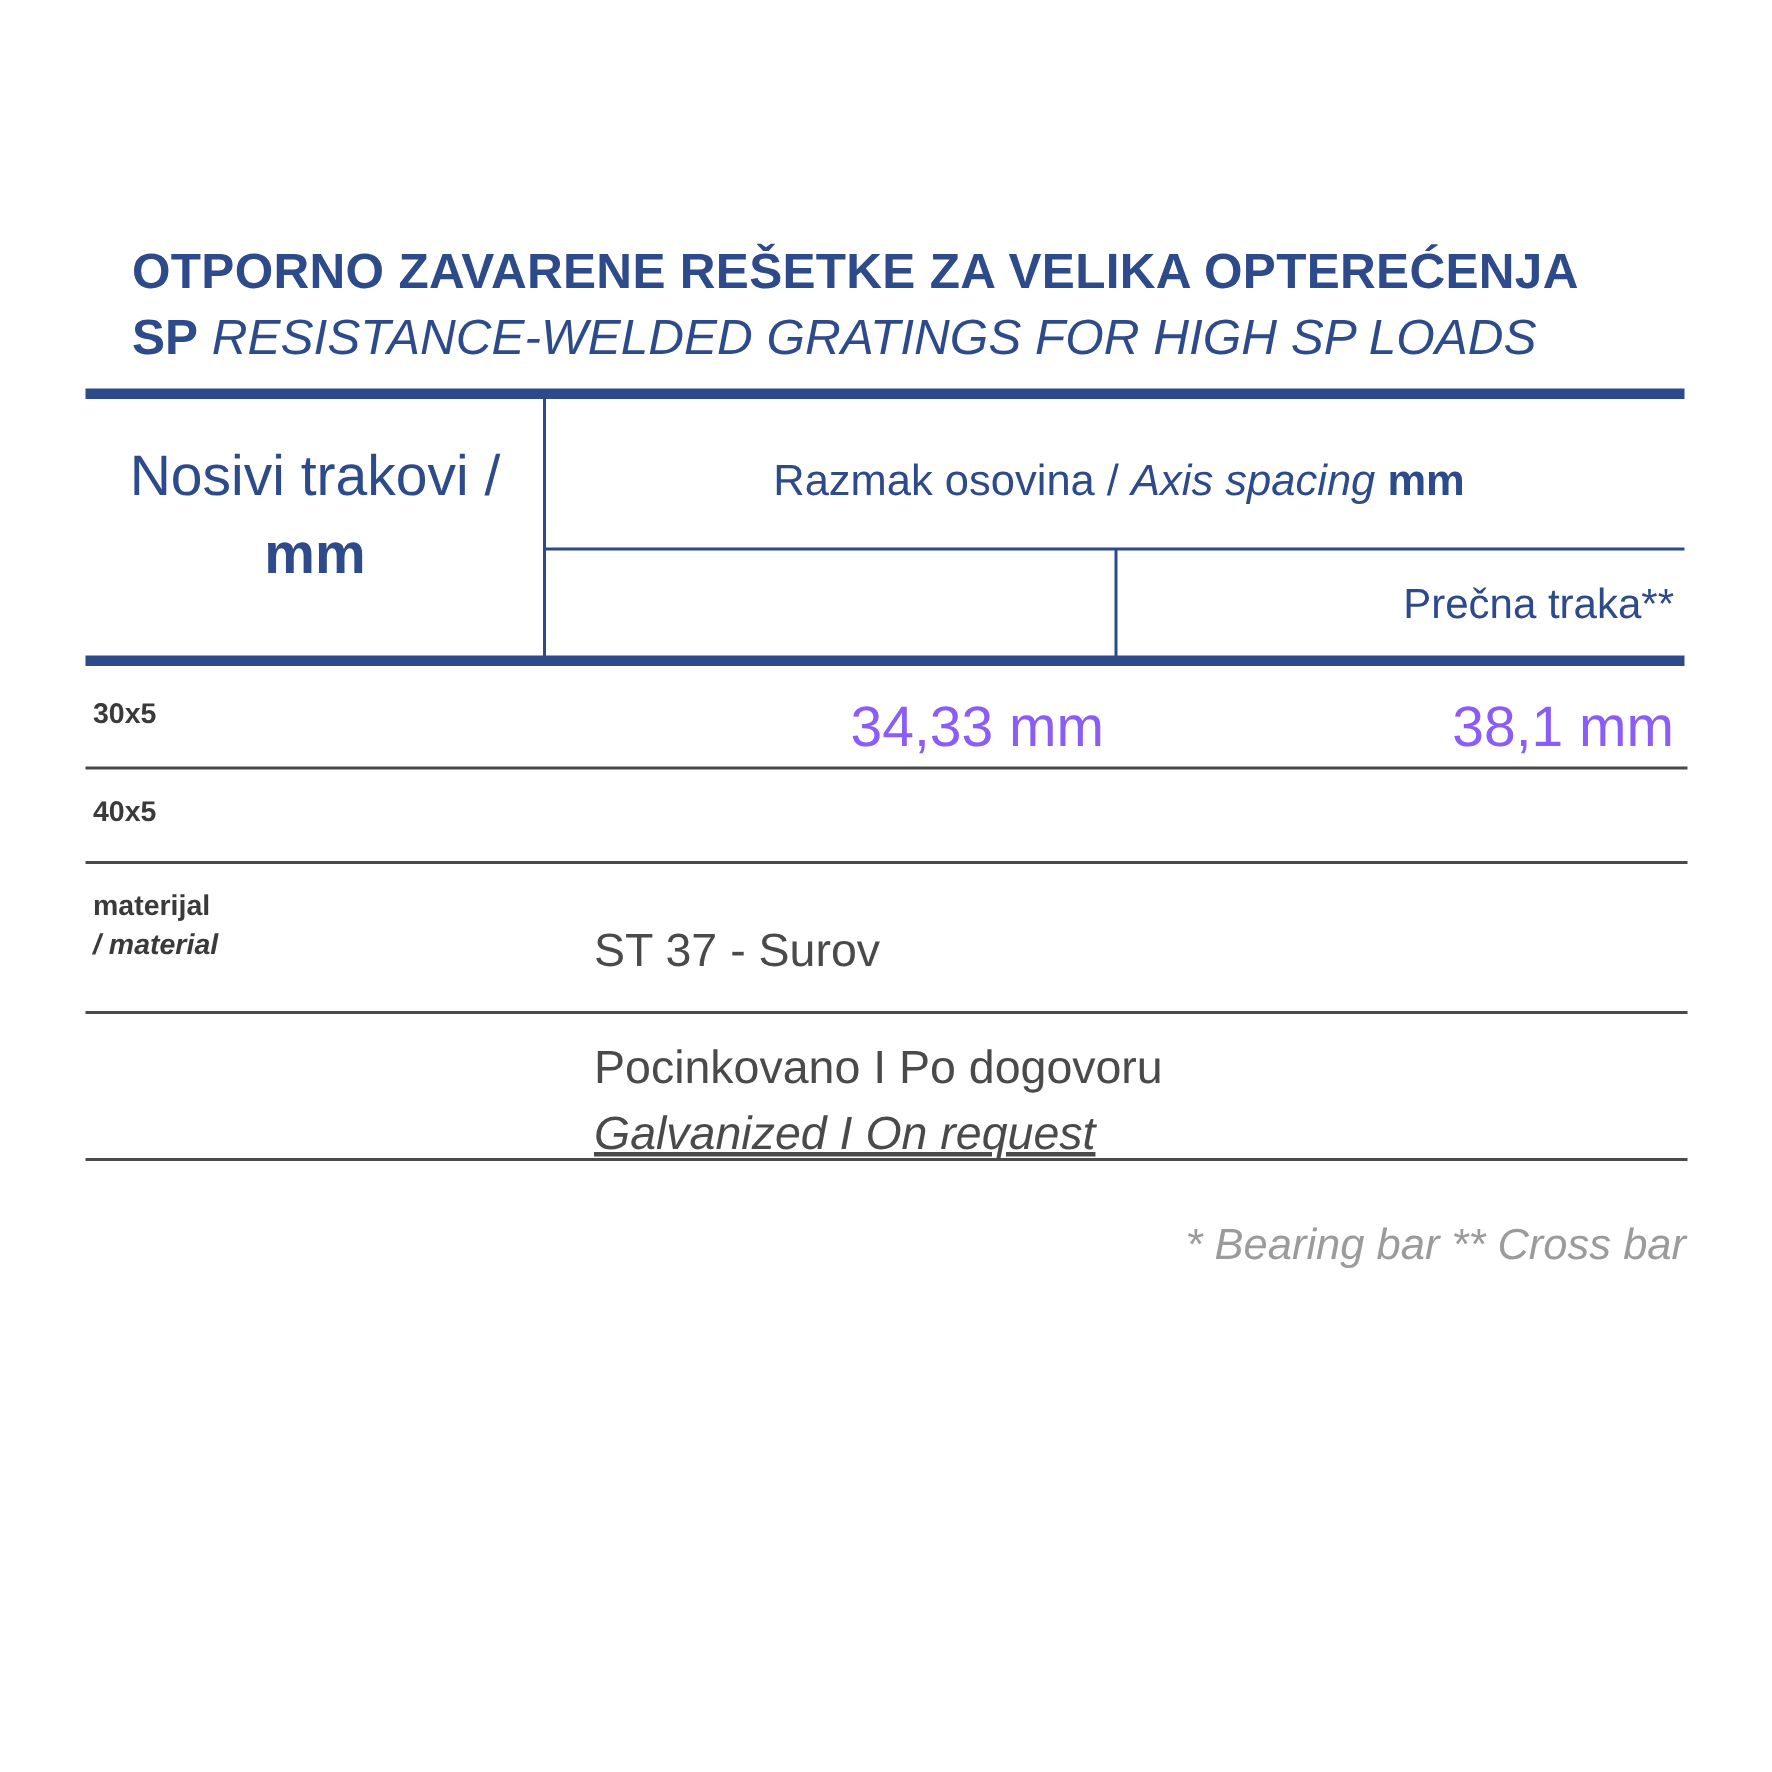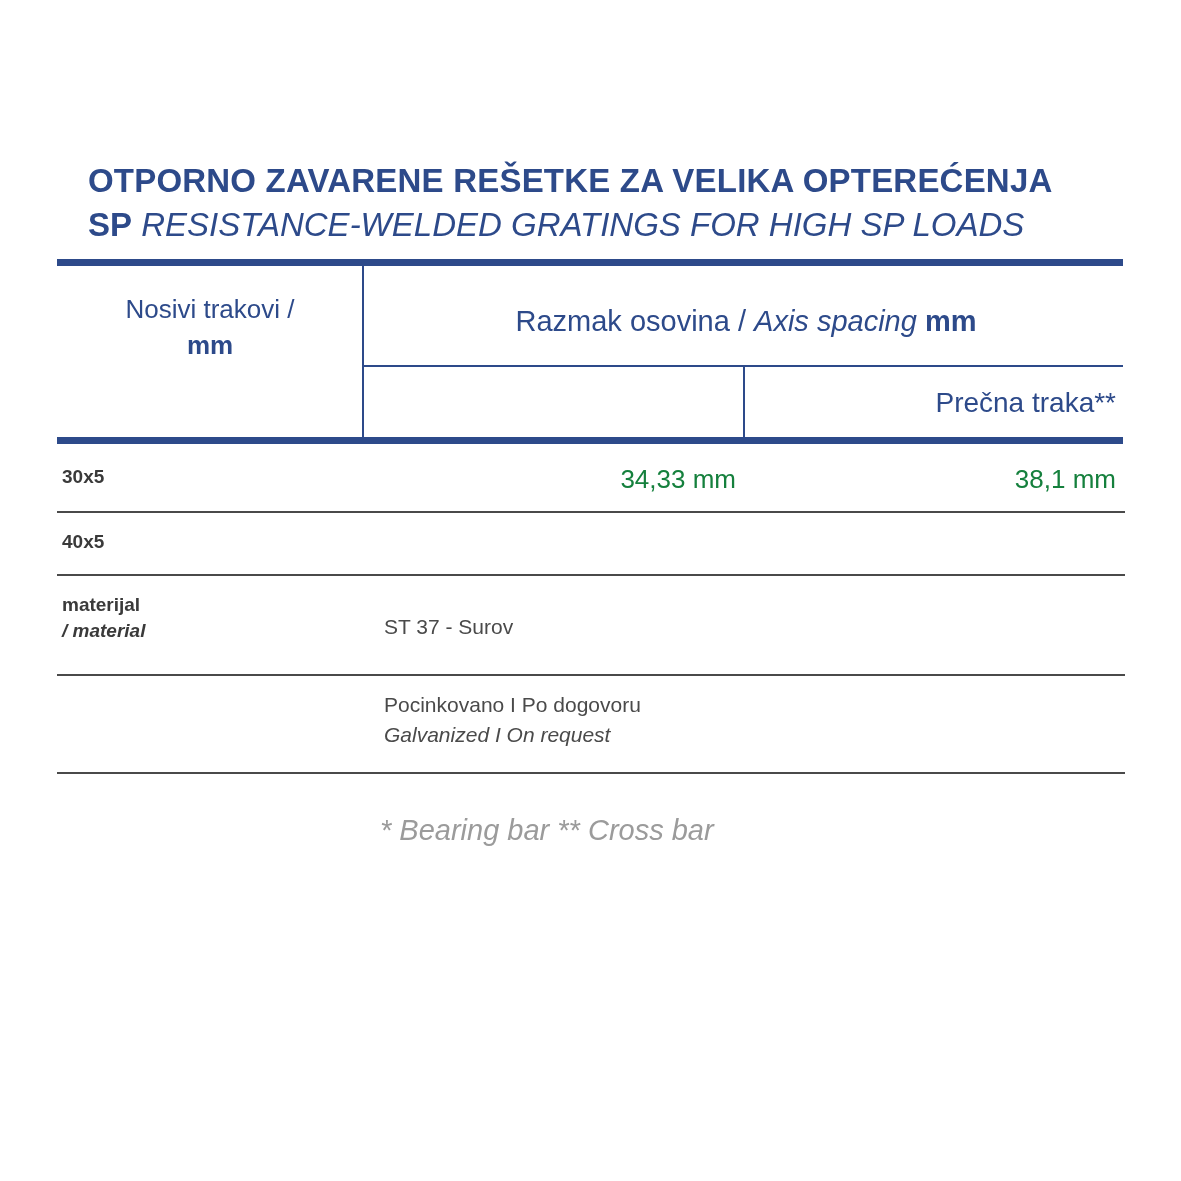--- a/index.html
+++ b/index.html
@@ -81,21 +81,21 @@
   }
 
   
   .hdr-left {
     position: absolute;
     left: 62px;
     top: 292px;
     width: 296px;
     text-align: center;
     color: #2d4a8a;
-    font-size: 26px;
+    font-size: 38px;
     line-height: 1.38;
   }
   .hdr-left .l-reg   { font-style: normal; font-weight: normal; }
   .hdr-left .l-ital  { font-style: italic;  font-weight: normal; }
   .hdr-left .l-bold  { font-style: normal; font-weight: bold; }
 
   .hdr-top-right {
     position: absolute;
     left: 370px;
     top: 303px;
@@ -128,44 +128,44 @@
     text-align: left;
     font-weight: bold;
     color: #3a3a3a;
     font-size: 19px;
     line-height: 1.38;
   }
   .row-label .ital { font-style: italic; }
 
   .cell-num {
     position: absolute;
-    color: #15803d;
-    font-size: 26px;
+    color: #8b5cf6;
+    font-size: 38px;
     white-space: nowrap;
   }
   .cell-num-a { left: 380px; width: 356px; text-align: right; }
   .cell-num-b { left: 756px; width: 360px; text-align: right; }
 
   .cell-text {
     position: absolute;
-    left: 384px;
+    left: 396px;
     width: 740px;
     color: #4a4a4a;
-    font-size: 21px;
+    font-size: 31px;
     line-height: 1.42;
   }
-  .cell-text .it { font-style: italic; }
+  .cell-text .it { font-style: italic; text-decoration: underline; }
 
   
   .footnote {
     position: absolute;
     left: 380px;
     top: 814px;
     width: 744px;
-    text-align: left;
+    text-align: right;
     color: #9b9b9b;
     font-style: italic;
     font-size: 29px;
     white-space: nowrap;
   }
 </style>
 </head>
 <body>
 
 <div id="page">

